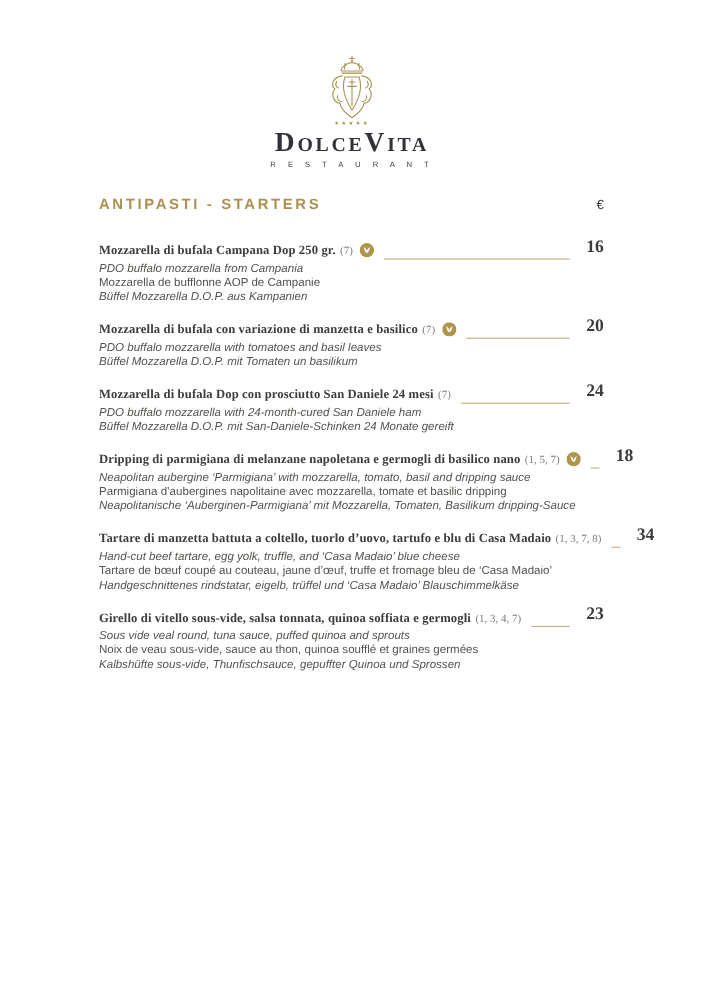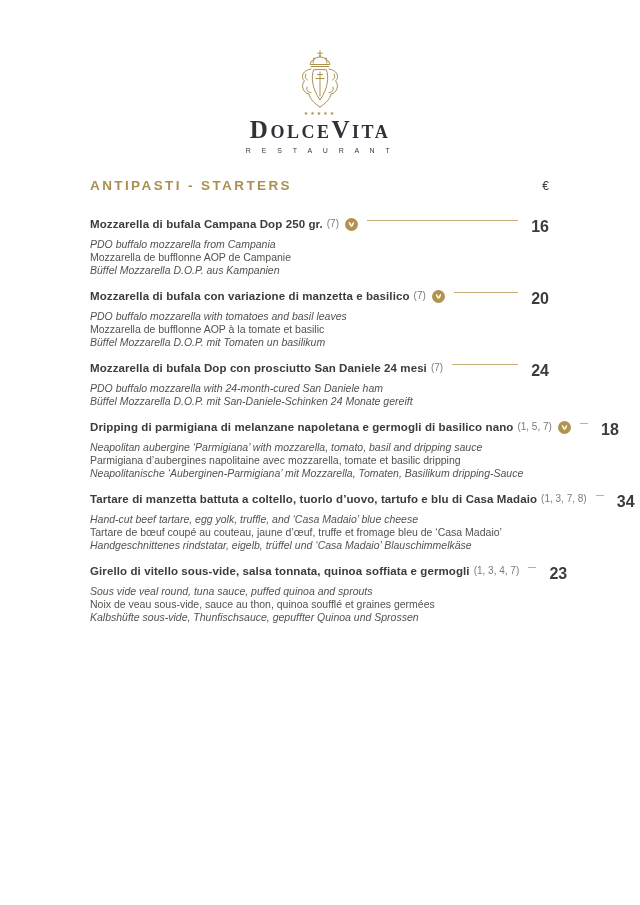--- a/index.html
+++ b/index.html
@@ -37,22 +37,23 @@
     display:flex; justify-content:space-between; align-items:center;
   }
   .section-title {
     font-size:13.5px; font-weight:600; letter-spacing:2.4px;
     color:#ab9150;
   }
   .currency { font-size:12px; color:#3d3d3b; }
   .items { margin-top:25px; }
   .item { margin-bottom:13px; }
   .title-row {
-    display:flex; align-items:flex-start; height:16px;
+    display:flex; align-items:flex-end; height:16px;
     font-size:11.5px;
+    font-family:Liberation Serif, serif;
   }
   .dish-title {
     font-weight:700; color:#3c3c3a; white-space:nowrap; letter-spacing:.1px;
   }
   .allergens {
     margin-left:4px; font-size:10px; color:#7c7b76; white-space:nowrap;
   }
   .veg { margin-left:6px; display:inline-flex; flex:none; }
   .rule {
     flex:1 1 auto; min-width:8px; height:0;
@@ -134,21 +135,20 @@
             <svg width="13" height="13" viewBox="0 0 13 13">
               <circle cx="6.5" cy="6.5" r="6.5" fill="#b0944d"></circle>
               <path d="M3.8 3.6 C3.9 6.2 5.1 8.5 6.5 9.3 C6.9 7.1 6 4.9 3.8 3.6 Z" fill="#ffffff"></path>
               <path d="M9.2 3.6 C9.1 6.2 7.9 8.5 6.5 9.3 C6.1 7.1 7 4.9 9.2 3.6 Z" fill="#ffffff"></path>
             </svg>
           </span>
           <span class="rule"></span>
           <span class="price">20</span>
         </div>
         <p class="desc it first">PDO buffalo mozzarella with tomatoes and basil leaves</p>
-        <p class="desc">Mozzarella de bufflonne AOP à la tomate et basilic</p>
         <p class="desc it">Büffel Mozzarella D.O.P. mit Tomaten un basilikum</p>
       </article>
 
       <article class="item">
         <div class="title-row">
           <span class="dish-title">Mozzarella di bufala Dop con prosciutto San Daniele 24 mesi</span>
           <span class="allergens">(7)</span>
           <span class="rule"></span>
           <span class="price">24</span>
         </div>

